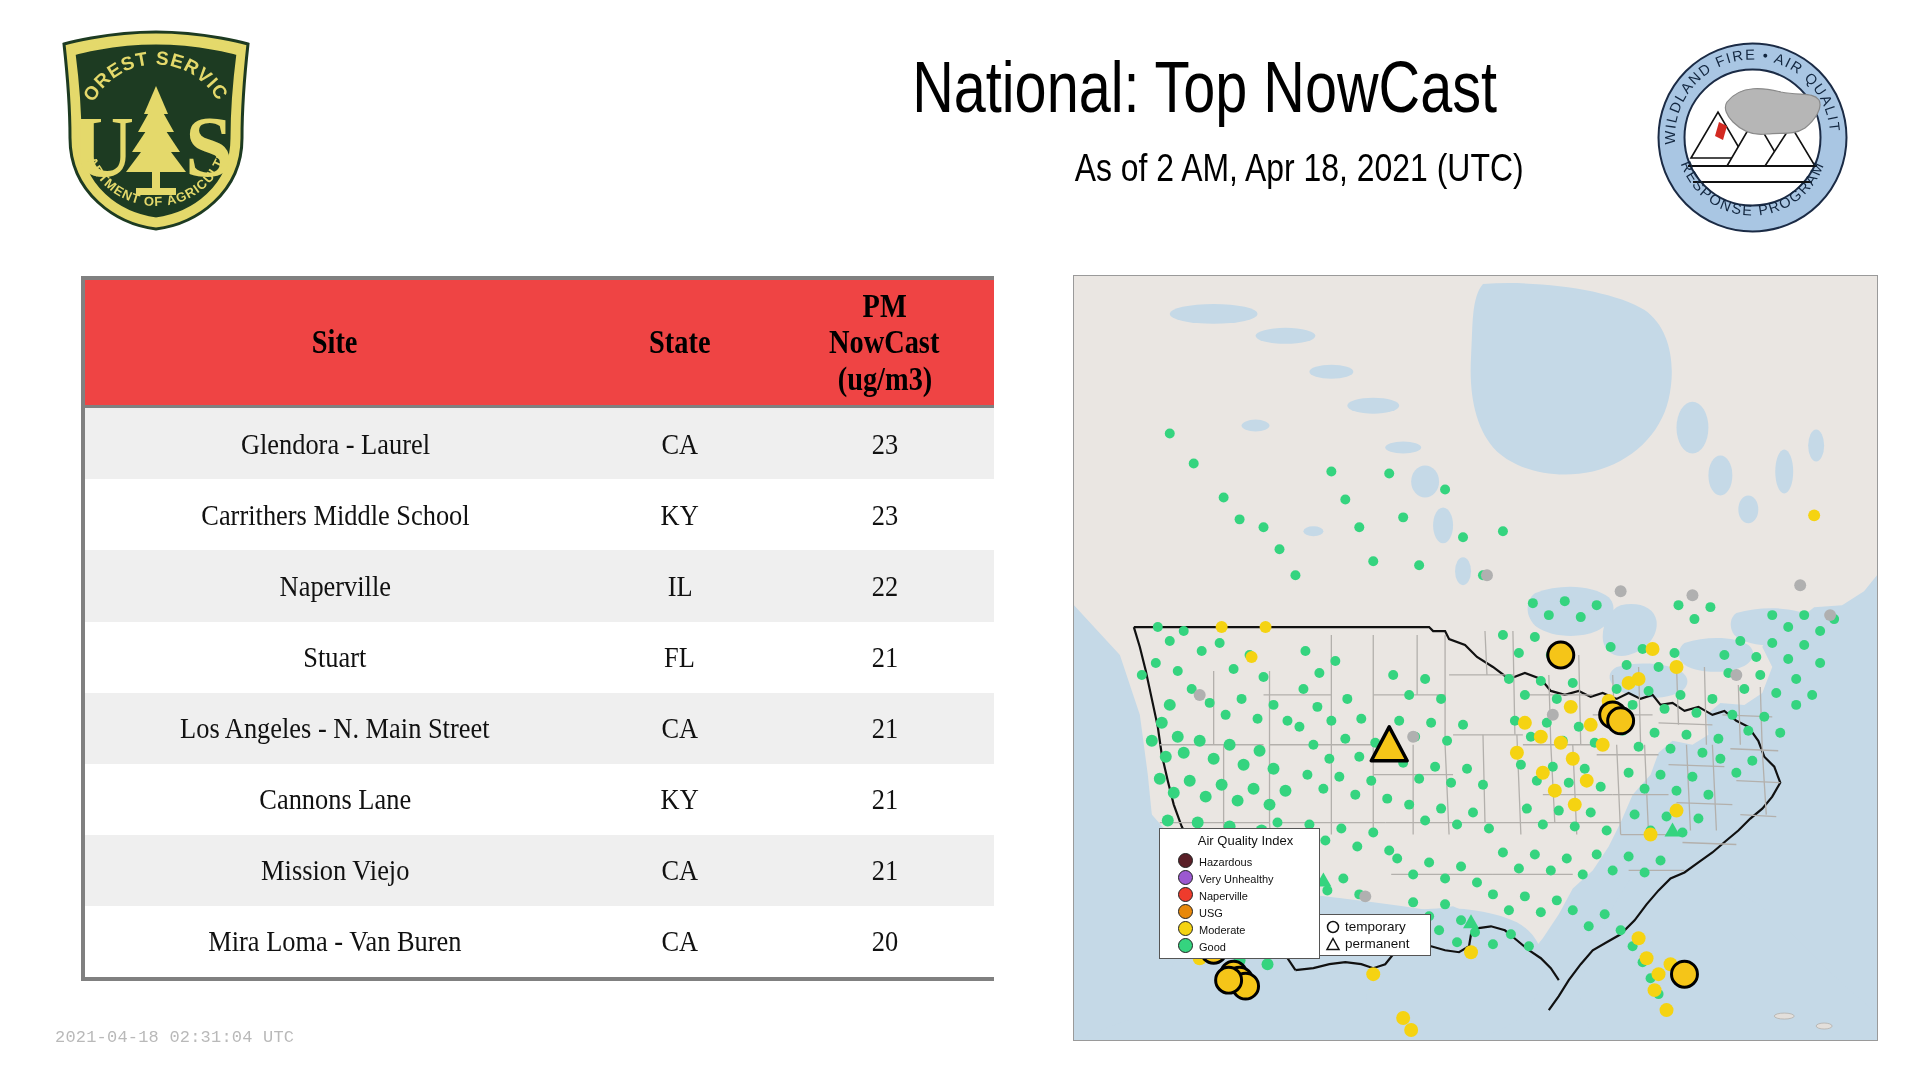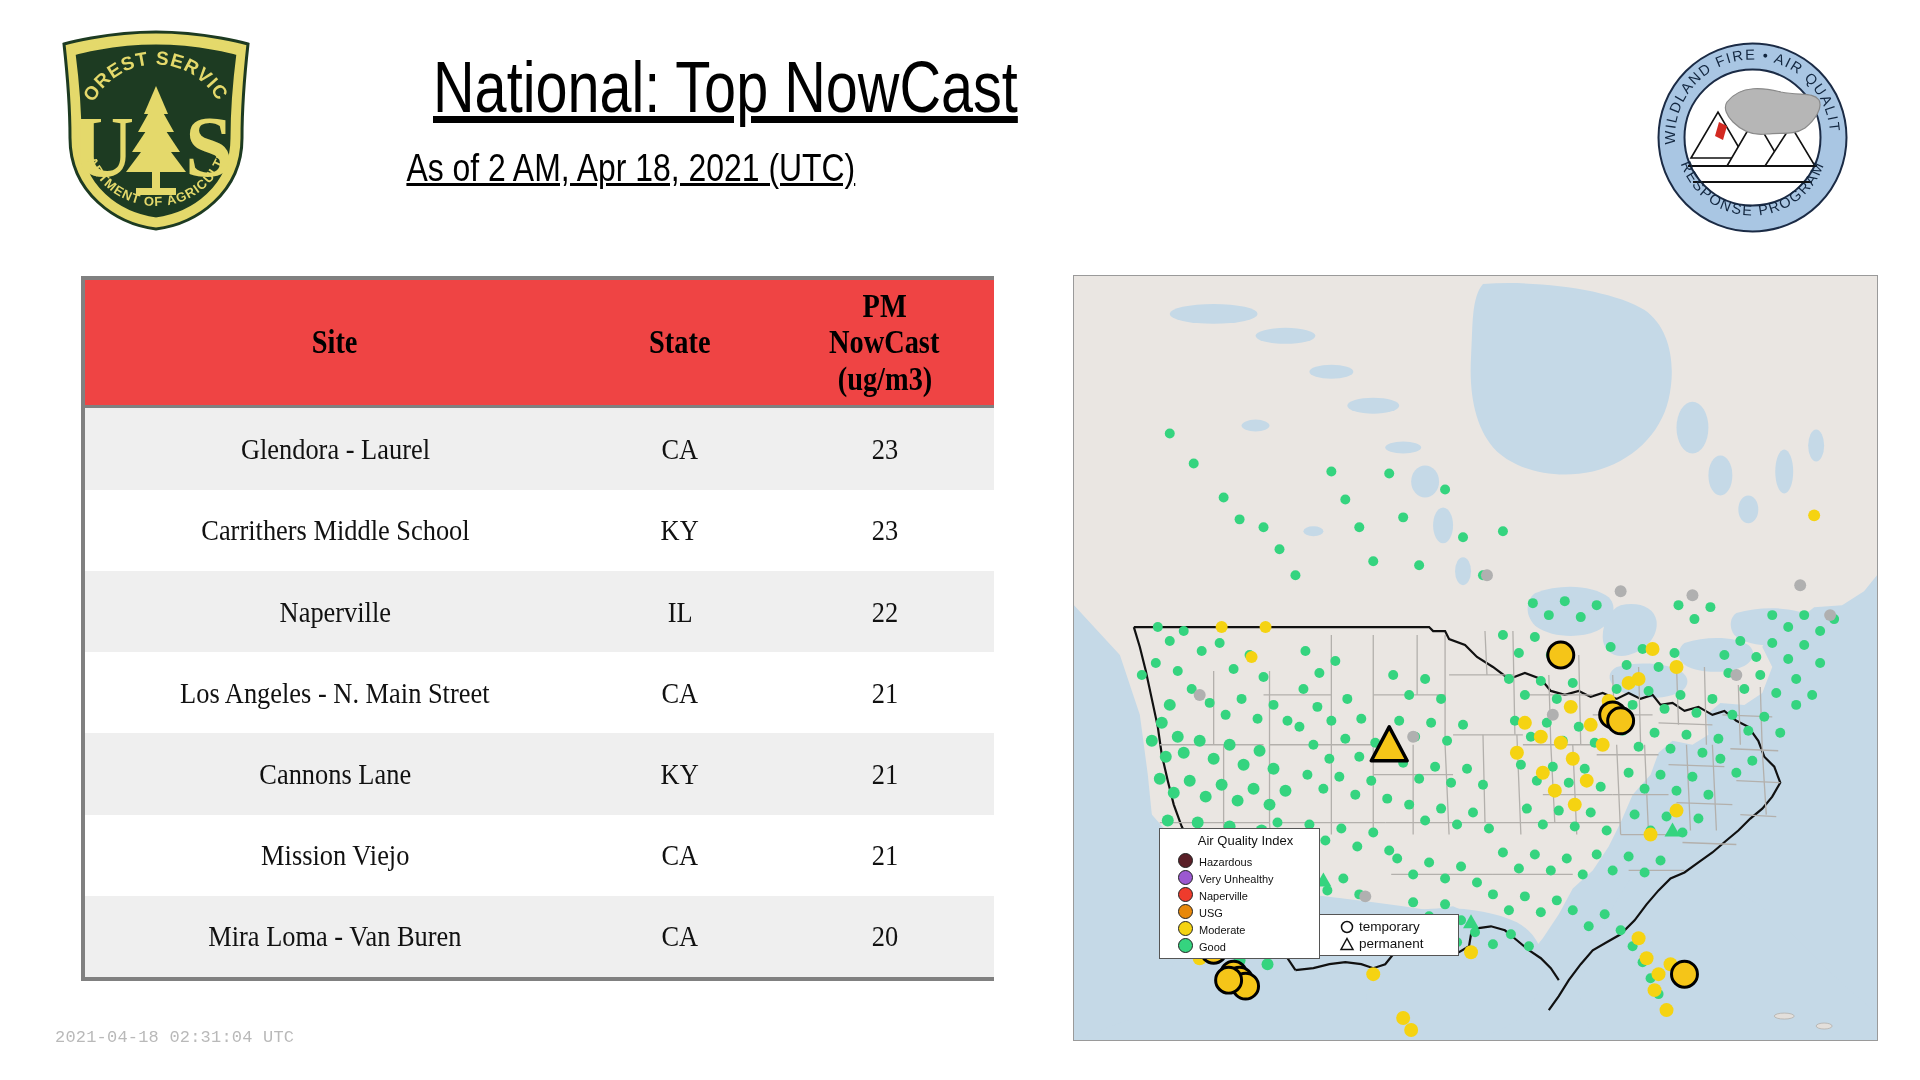--- a/index.html
+++ b/index.html
@@ -3,21 +3,21 @@
 <meta charset="utf-8">
 <style>
   html,body{margin:0;padding:0;}
   body{
     width:1920px;height:1080px;overflow:hidden;background:#ffffff;
     font-family:"Liberation Serif",serif;position:relative;
   }
   
   #usfs-logo{position:absolute;left:56px;top:28px;width:200px;height:205px;}
   #warp-logo{position:absolute;left:1655px;top:40px;width:195px;height:195px;}
-  #title-block{position:absolute;left:300px;top:50px;width:1330px;text-align:left;text-decoration:underline;}
+  #title-block{position:absolute;left:300px;top:50px;width:1330px;text-align:right;}
   #main-title{
     font-family:"Liberation Sans",sans-serif;
     font-size:72px;line-height:1.04;font-weight:400;color:#000;
     transform:scaleX(.80);transform-origin:center top;white-space:nowrap;
   }
   #sub-title{
     font-family:"Liberation Sans",sans-serif;
     font-size:38px;margin-top:22px;color:#000;
     transform:scaleX(.84);transform-origin:center top;white-space:nowrap;
   }
@@ -59,21 +59,21 @@
   }
   #map-svg{position:absolute;left:0;top:0;width:100%;height:100%;}
   .legend-box{
     position:absolute;background:#ffffff;border:1px solid #555;
     font-family:"Liberation Sans",sans-serif;color:#111;
   }
   #aqi-legend{left:85px;top:552px;width:135px;padding:4px 6px 5px 18px;}
   #aqi-legend .lg-title{font-size:13px;text-align:center;margin-bottom:3px;}
   .lg-row{display:flex;align-items:flex-end;height:17px;font-size:11px;}
   .lg-dot{width:13px;height:13px;border-radius:50%;border:1.2px solid #222;margin-right:6px;flex:none;}
-  #sym-legend{left:245px;top:638px;width:100px;padding:3px 19px;}
+  #sym-legend{left:245px;top:638px;width:100px;padding:3px 5px;}
   .sym-row{display:flex;align-items:center;height:17px;font-size:13.5px;}
   .sym-ico{width:16px;height:16px;margin-right:4px;flex:none;}
 </style>
 </head>
 <body>
 
 <div id="usfs-logo">
   <svg viewBox="0 0 200 205" width="200" height="205">
     <path d="M100 4 C150 4 192 16 192 16 C192 16 186 70 186 110 C186 165 140 196 100 201
              C60 196 14 165 14 110 C14 70 8 16 8 16 C8 16 50 4 100 4 Z" fill="#e4d96b" stroke="#1d3b22" stroke-width="3"></path>
@@ -153,20 +153,25 @@
         </tr>
         <tr>
           <td><span class="cell">Carrithers Middle School</span></td>
           <td><span class="cell">KY</span></td>
           <td><span class="cell">23</span></td>
         </tr>
         <tr>
           <td><span class="cell">Naperville</span></td>
           <td><span class="cell">IL</span></td>
           <td><span class="cell">22</span></td>
+        </tr>
+        <tr>
+          <td><span class="cell">Stuart</span></td>
+          <td><span class="cell">FL</span></td>
+          <td><span class="cell">21</span></td>
         </tr>
         <tr>
           <td><span class="cell">Los Angeles - N. Main Street</span></td>
           <td><span class="cell">CA</span></td>
           <td><span class="cell">21</span></td>
         </tr>
         <tr>
           <td><span class="cell">Cannons Lane</span></td>
           <td><span class="cell">KY</span></td>
           <td><span class="cell">21</span></td>

